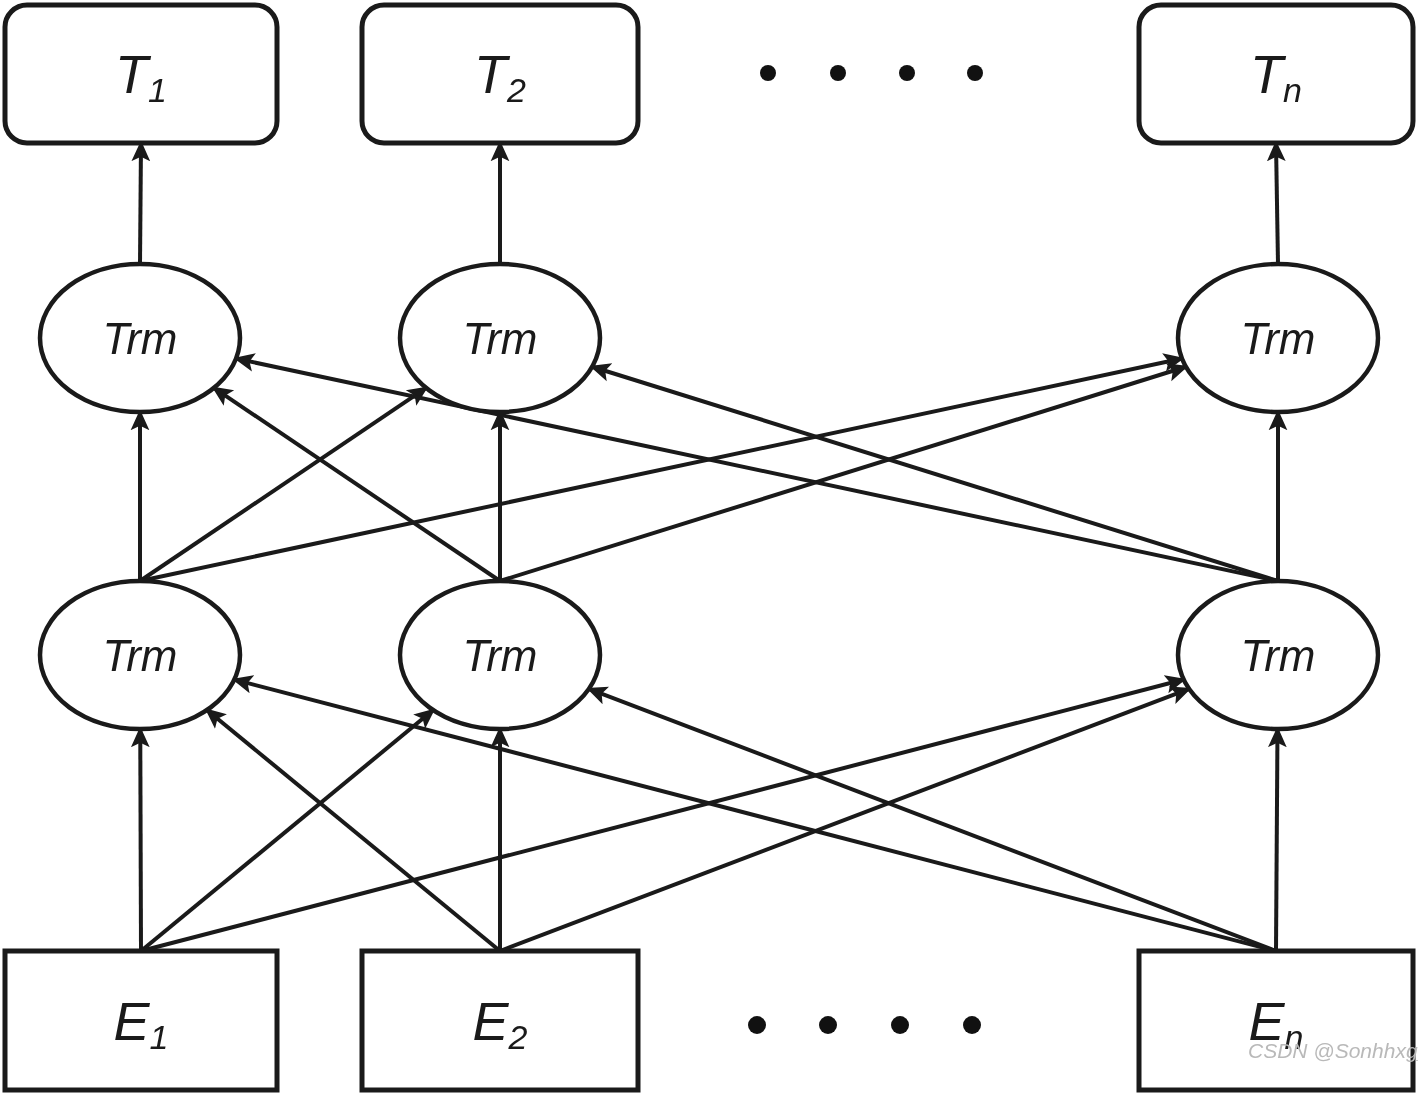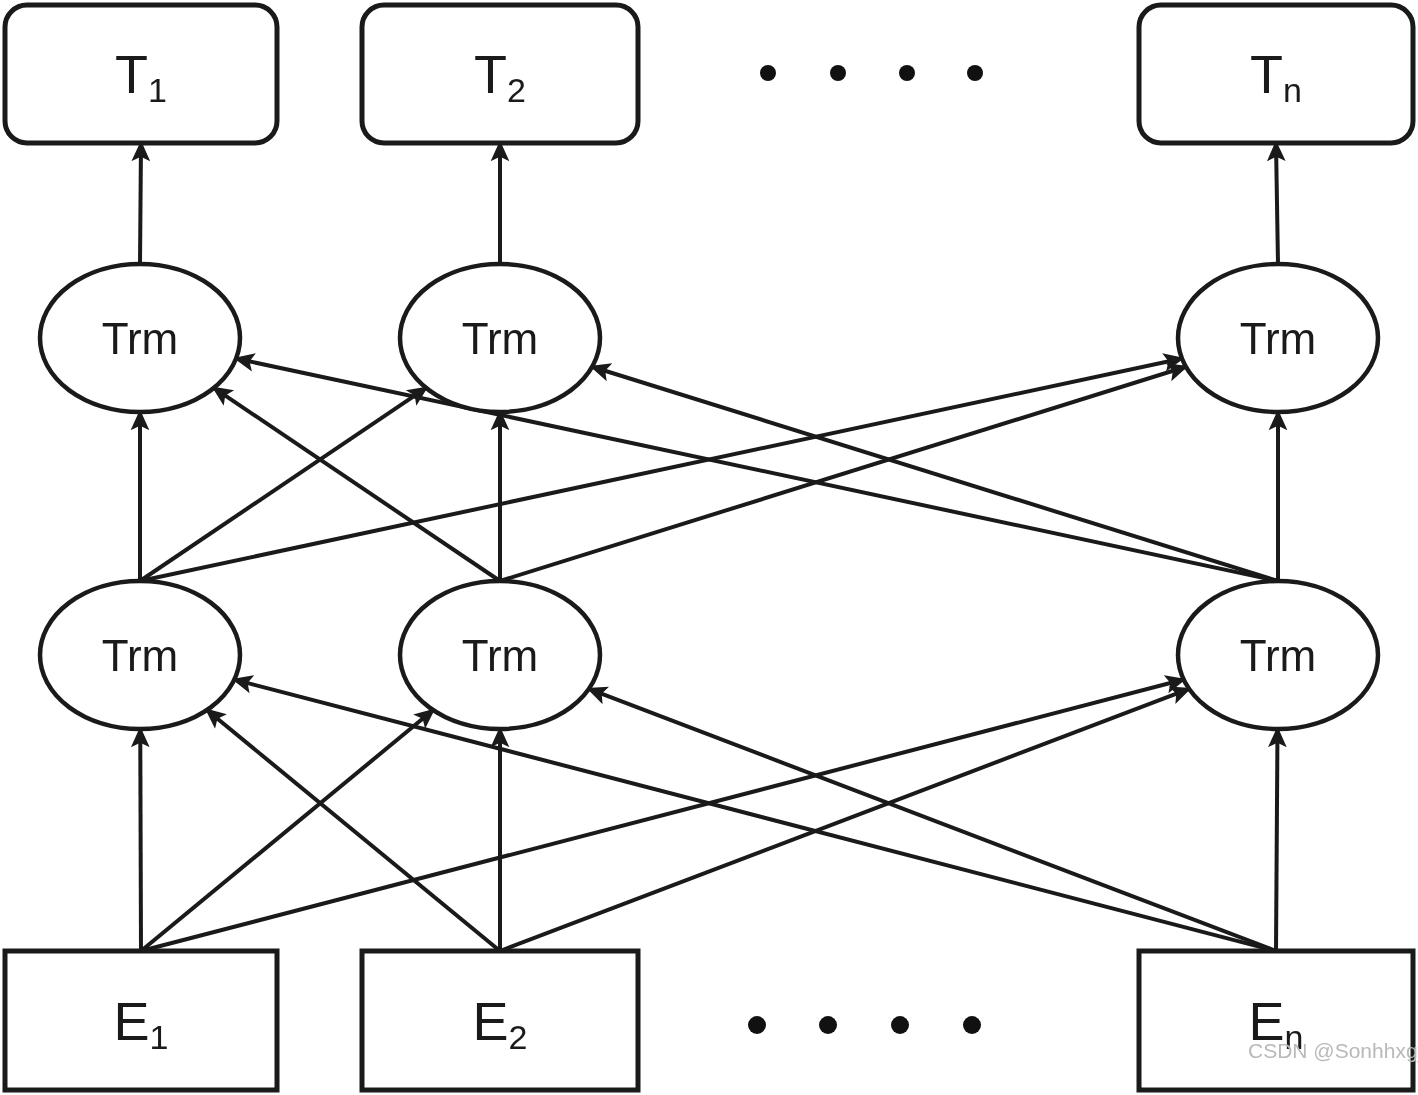--- a/index.html
+++ b/index.html
@@ -10,20 +10,21 @@
   }
   body {
     font-family: "Liberation Sans", sans-serif;
   }
   #diagram-root {
     position: relative;
     width: 1418px;
     height: 1095px;
     background: #ffffff;
     overflow: hidden;
+    font-style: italic;
   }
   #diagram-svg {
     position: absolute;
     left: 0;
     top: 0;
     width: 1418px;
     height: 1095px;
   }
   .node-label {
     font-family: "Liberation Sans", sans-serif;

